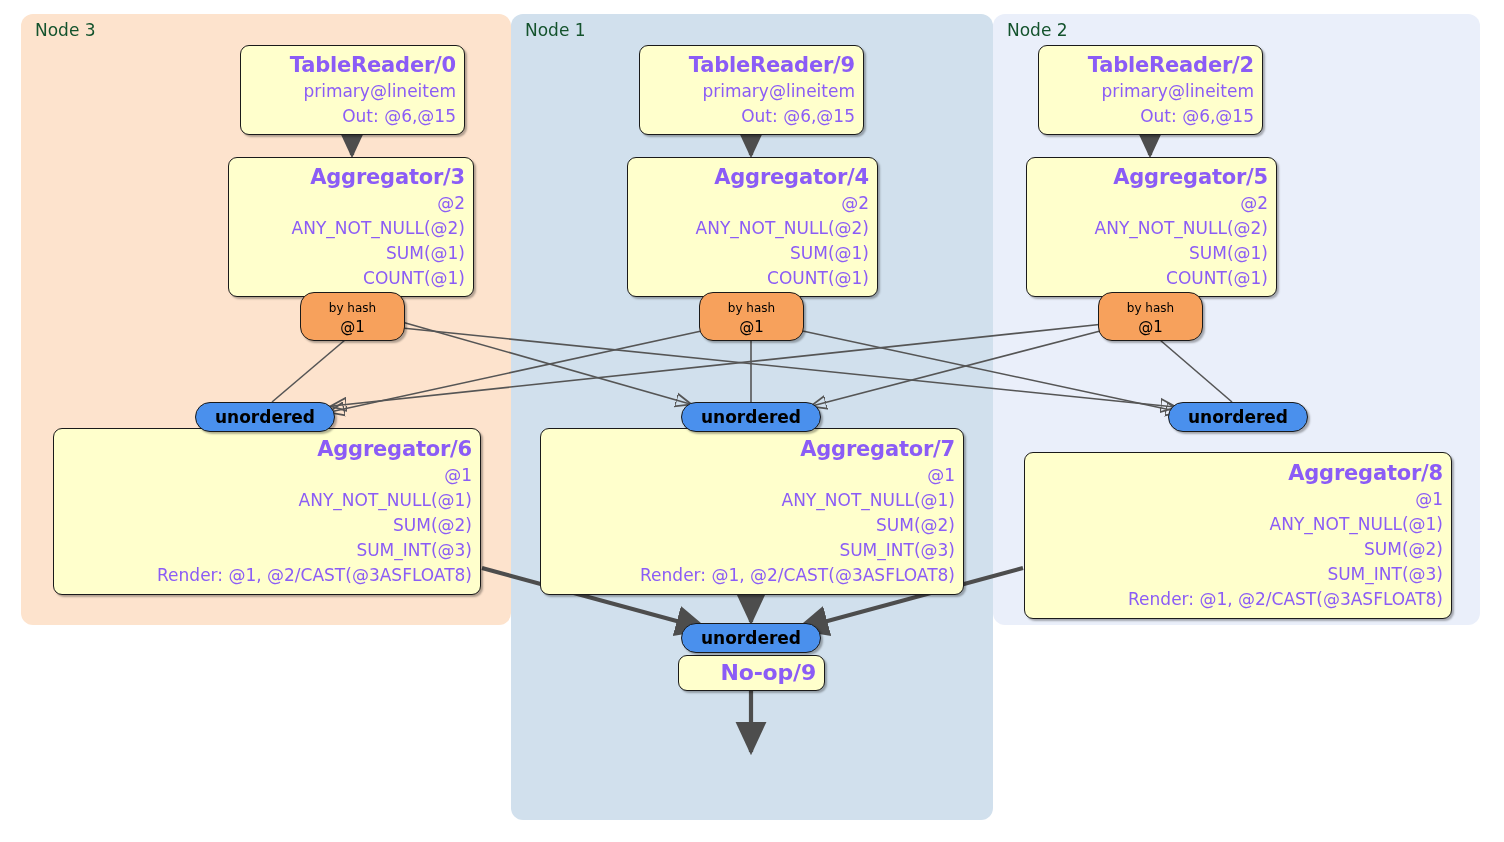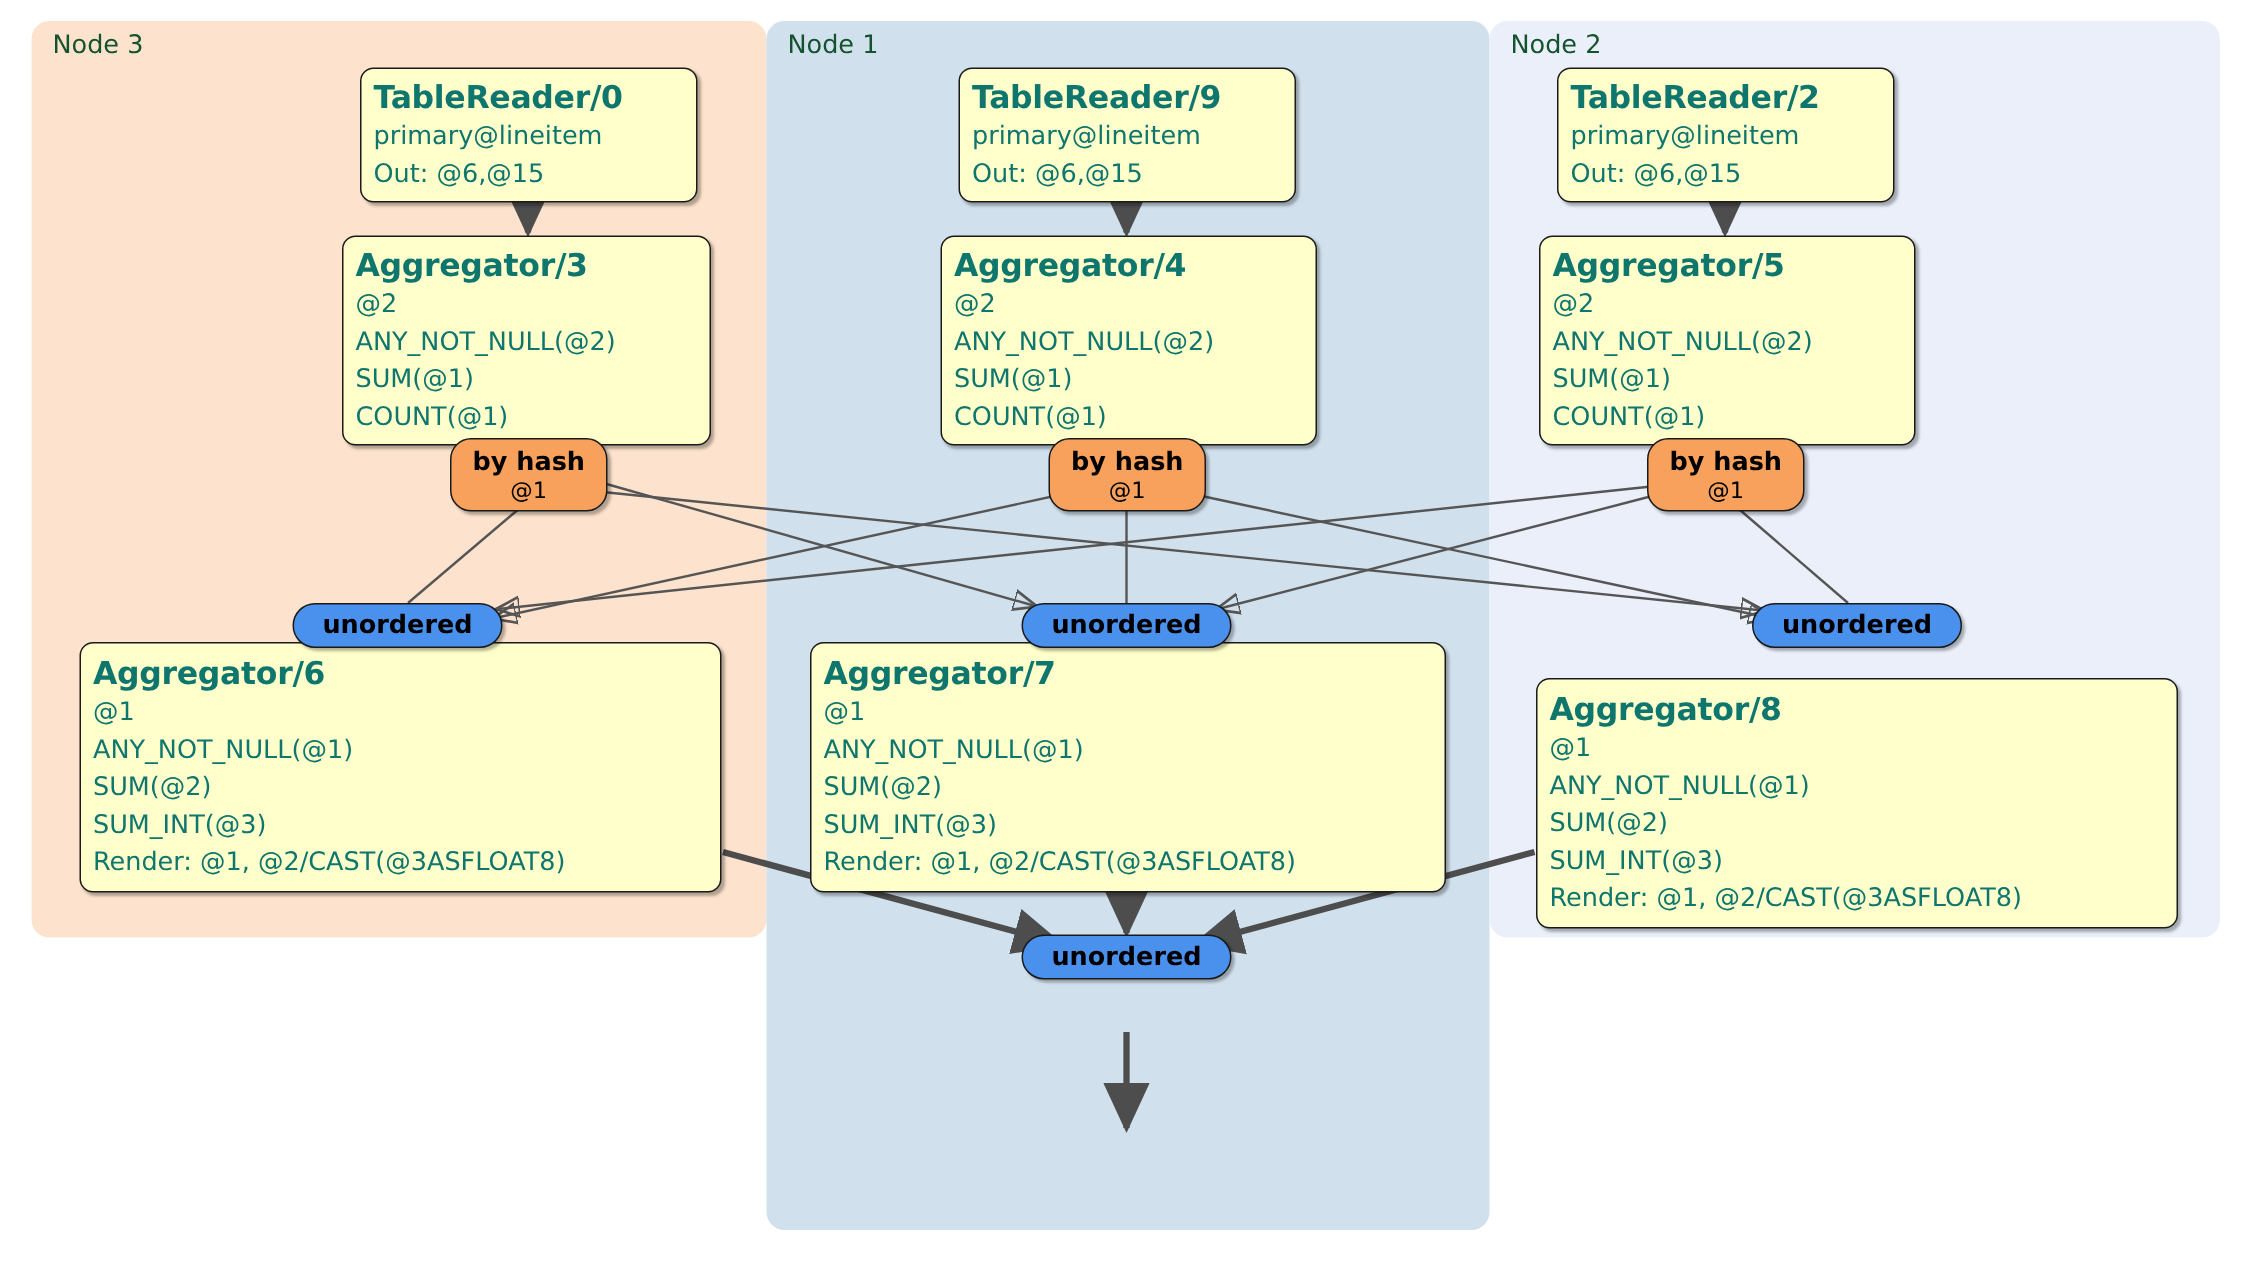--- a/index.html
+++ b/index.html
@@ -46,24 +46,24 @@
   
   .box {
     position: absolute;
     box-sizing: border-box;
     background: #ffffcc;
     border: 1.6px solid #1a1a1a;
     border-radius: 9px;
     box-shadow: 2px 2px 2px rgba(0,0,0,0.30);
     display: flex;
     flex-direction: column;
-    align-items: flex-start;
+    align-items: flex-end;
     justify-content: center;
     text-align: center;
-    color: #0f766e;
+    color: #8b5cf6;
     font-size: 19px;
     line-height: 25px;
     padding: 3px 8px;
   }
   .box .ttl {
     font-weight: bold;
     font-size: 21px;
     line-height: 28px;
     letter-spacing: -0.2px;
     white-space: nowrap;
@@ -89,22 +89,22 @@
     align-items: center;
     justify-content: center;
     text-align: center;
     color: #000000;
   }
   .router.hash {
     background: #f7a15c;
     border-radius: 14px;
   }
   .router.hash .rl1 {
-    font-weight: bold;
-    font-size: 17px;
+    font-weight: normal;
+    font-size: 12px;
     line-height: 20px;
     white-space: nowrap;
   }
   .router.hash .rl2 {
     font-size: 15px;
     line-height: 18px;
     white-space: nowrap;
   }
   .router.unordered {
     background: #4a90ed;
@@ -261,20 +261,23 @@
 
   <div class="box" style="left:1024px; top:452px; width:428px; height:167px;">
     <div class="ttl">Aggregator/8</div>
     <div class="ln">@1</div>
     <div class="ln">ANY_NOT_NULL(@1)</div>
     <div class="ln">SUM(@2)</div>
     <div class="ln">SUM_INT(@3)</div>
     <div class="ln">Render: @1, @2/CAST(@3ASFLOAT8)</div>
   </div>
 
+  <div class="box small" style="left:678px; top:655px; width:147px; height:36px;">
+    <div class="ttl">No-op/9</div>
+  </div>
 
 
   <div class="router hash" style="left:300px; top:292px; width:105px; height:49px;">
     <div class="rl1">by hash</div>
     <div class="rl2">@1</div>
   </div>
 
   <div class="router hash" style="left:699px; top:292px; width:105px; height:49px;">
     <div class="rl1">by hash</div>
     <div class="rl2">@1</div>

